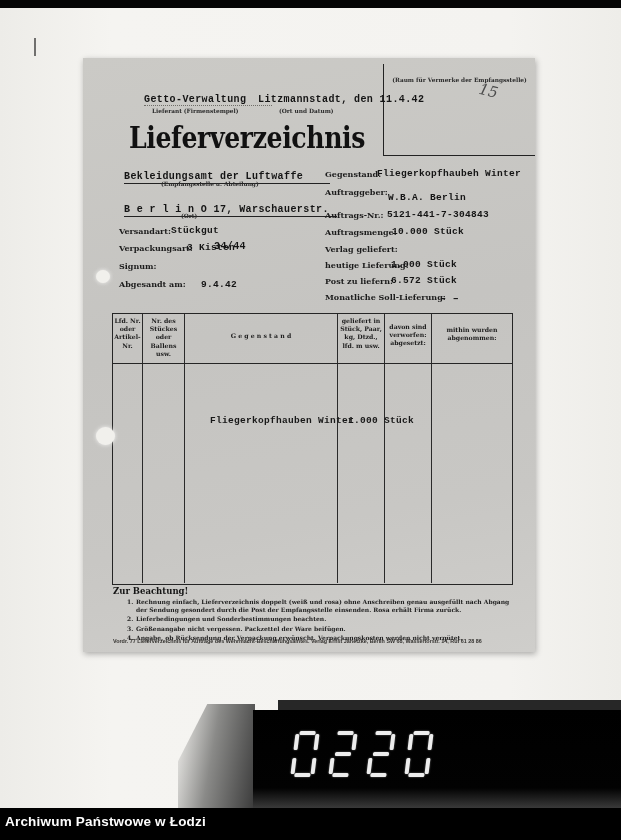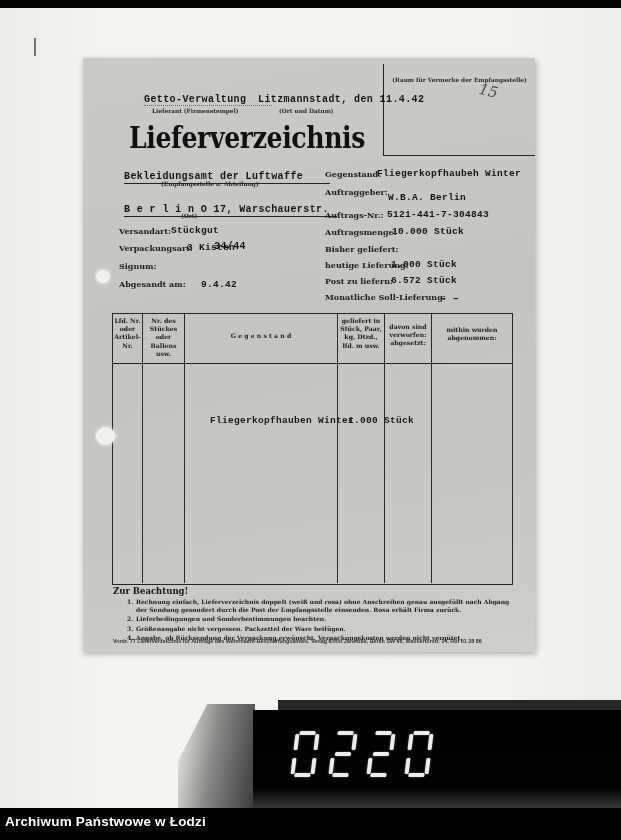--- a/index.html
+++ b/index.html
@@ -138,21 +138,21 @@
     <div class="abs tw tw9" style="left:118px;top:221px;">9.4.42</div>
 
     <div class="abs lbl" style="left:242px;top:111px;">Gegenstand:</div>
     <div class="abs tw tw9" style="left:294px;top:110px;">Fliegerkopfhaubeh Winter</div>
     <div class="abs lbl" style="left:242px;top:129px;">Auftraggeber:</div>
     <div class="abs tw tw9" style="left:305px;top:134px;">W.B.A. Berlin</div>
     <div class="abs lbl" style="left:242px;top:152px;">Auftrags-Nr.:</div>
     <div class="abs tw tw9" style="left:304px;top:151px;">5121-441-7-304843</div>
     <div class="abs lbl" style="left:242px;top:169px;">Auftragsmenge:</div>
     <div class="abs tw tw9" style="left:309px;top:168px;">10.000 Stück</div>
-    <div class="abs lbl" style="left:242px;top:186px;">Bisher geliefert:</div>
+    <div class="abs lbl" style="left:242px;top:186px;">Verlag geliefert:</div>
     <div class="abs lbl" style="left:242px;top:202px;">heutige Lieferung:</div>
     <div class="abs tw tw9" style="left:308px;top:201px;">1.000 Stück</div>
     <div class="abs lbl" style="left:242px;top:218px;">Post zu liefern:</div>
     <div class="abs tw tw9" style="left:308px;top:217px;">6.572 Stück</div>
     <div class="abs lbl" style="left:242px;top:234px;">Monatliche Soll-Lieferung:</div>
     <div class="abs tw tw10" style="left:357px;top:235px;">– –</div>
 
     <div class="tbl">
       <div class="tr head">
         <div class="td c1">Lfd. Nr. oder Artikel- Nr.</div>

